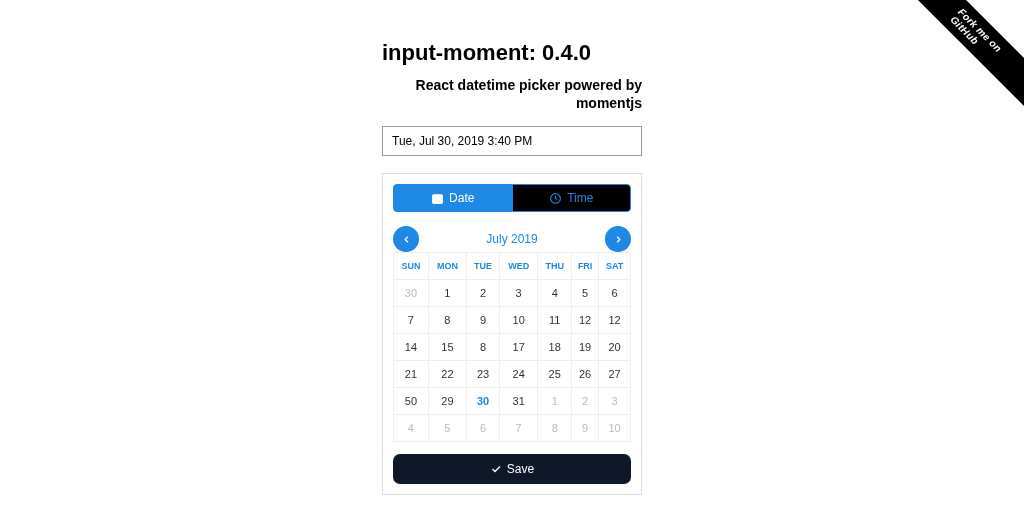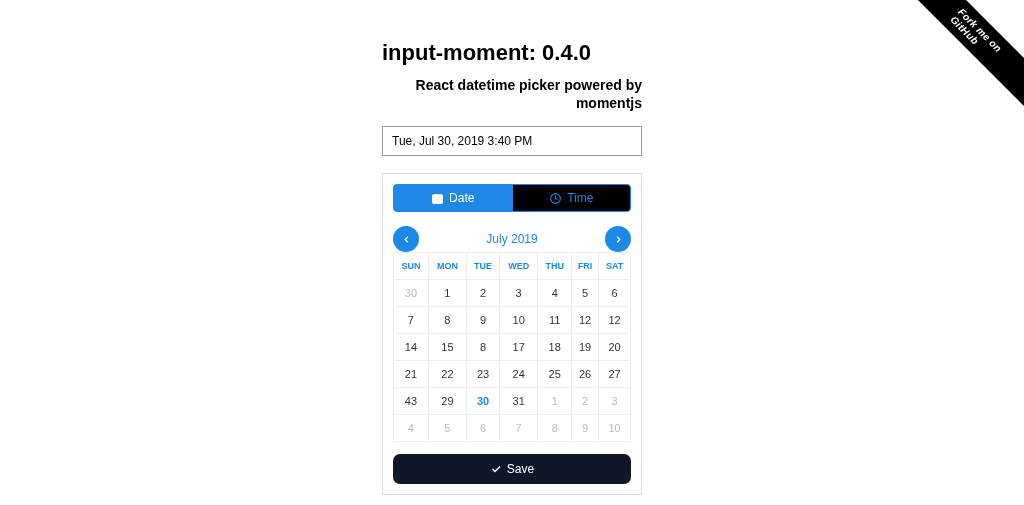--- a/index.html
+++ b/index.html
@@ -120,21 +120,21 @@
           <tr>
             <td>21</td>
             <td>22</td>
             <td>23</td>
             <td>24</td>
             <td>25</td>
             <td>26</td>
             <td>27</td>
           </tr>
           <tr>
-            <td>43</td>
+            <td>50</td>
             <td>29</td>
             <td class="today">30</td>
             <td>31</td>
             <td class="outside">1</td>
             <td class="outside">2</td>
             <td class="outside">3</td>
           </tr>
           <tr>
             <td class="outside">4</td>
             <td class="outside">5</td>

